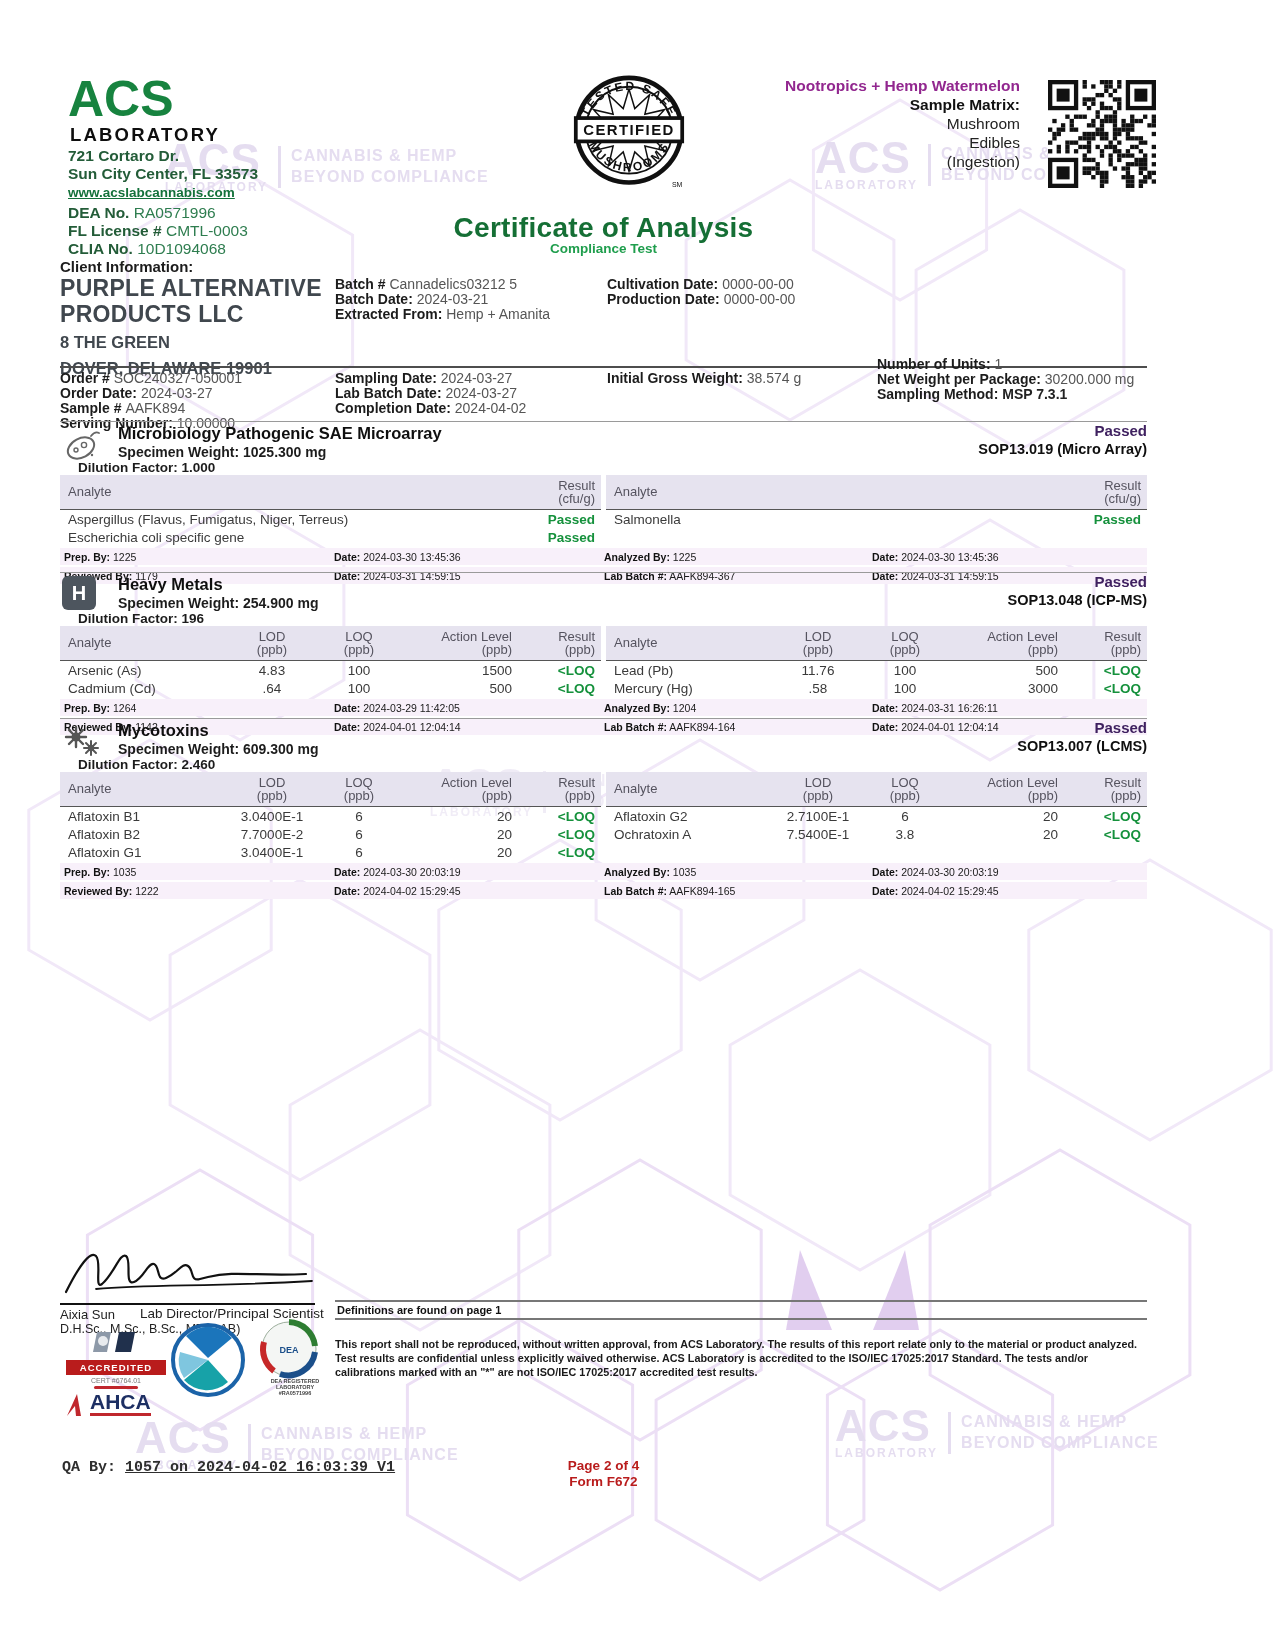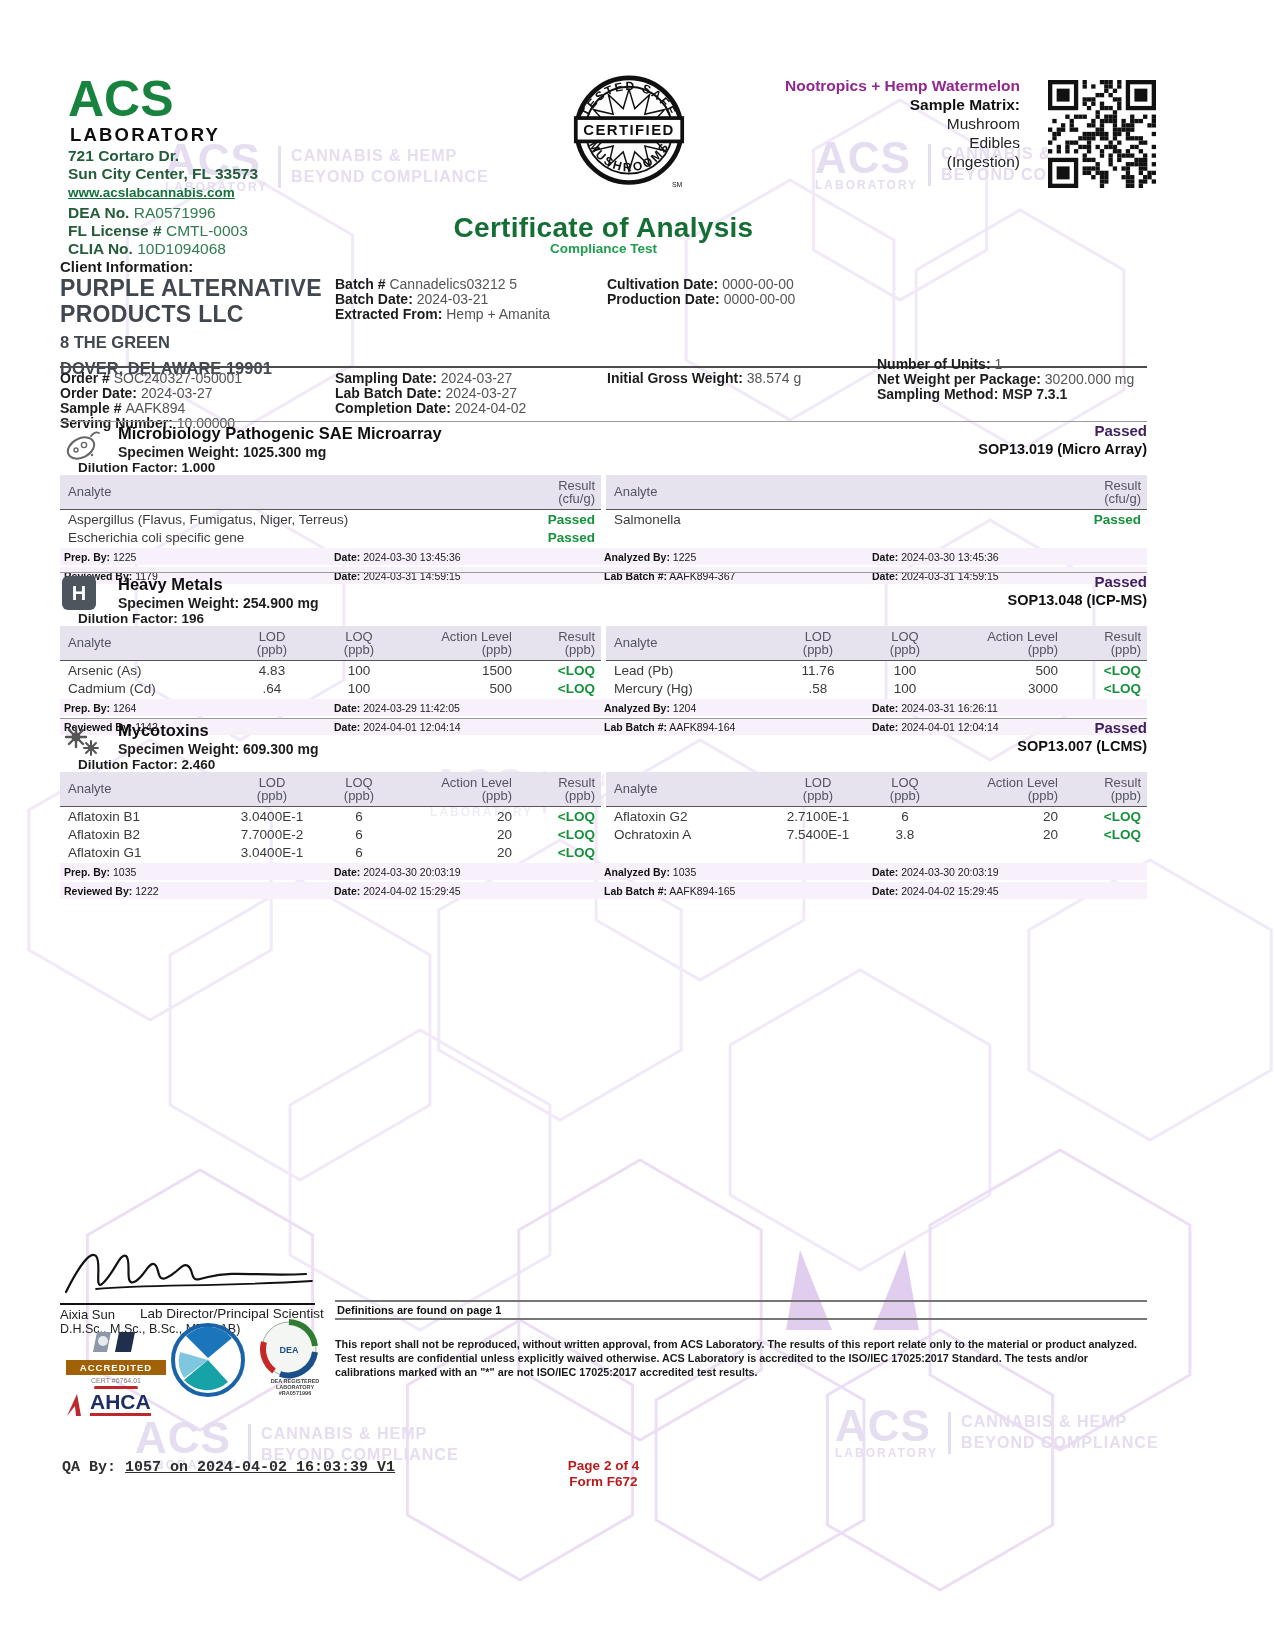--- a/index.html
+++ b/index.html
@@ -71,21 +71,21 @@
   .sig-title{left:140px;top:1306px;font-size:13.5px;color:#222;}
   .sig-cred{left:60px;top:1322px;font-size:12.5px;color:#222;}
   .defs{left:335px;top:1300px;width:812px;}
   .defs .defs-t{border-top:2px solid #777;border-bottom:2px solid #777;font-size:11px;font-weight:700;padding:2px 2px;color:#111;}
   .defs .disc{font-size:10.8px;line-height:13.8px;margin-top:18px;color:#1a1a1a;font-weight:600;}
   .qa{left:62px;top:1459px;font-family:"Liberation Mono",monospace;font-size:15px;font-weight:700;color:#2e2e2e;}
   .qa .u{text-decoration:underline;}
   .pageno{left:60px;top:1458px;width:1087px;text-align:center;font-size:13.5px;font-weight:700;color:#b91c1c;line-height:16px;}
   
   .accr{left:66px;top:1330px;width:100px;text-align:center;}
-  .accr .bar{background:#a16207;color:#fff;font-size:9.5px;font-weight:700;letter-spacing:1px;padding:2px 0;margin-top:2px;}
+  .accr .bar{background:#b91c1c;color:#fff;font-size:9.5px;font-weight:700;letter-spacing:1px;padding:2px 0;margin-top:2px;}
   .accr .cert{font-size:7px;color:#777;margin-top:2px;}
   .accr .redl{height:3px;width:44px;margin:2px auto 0 auto;background:#c0272d;border-radius:2px;}
   .ahca{left:64px;top:1392px;display:flex;align-items:flex-start;}
   .ahca .t{font-size:21px;font-weight:800;color:#1d2f63;line-height:20px;border-bottom:3px solid #c0272d;padding-bottom:1px;}
   .seal-cap{left:252px;top:1378px;width:86px;text-align:center;font-size:5.5px;font-weight:700;color:#444;line-height:6px;}
 </style>
 </head>
 <body>
 <div class="page">
 

